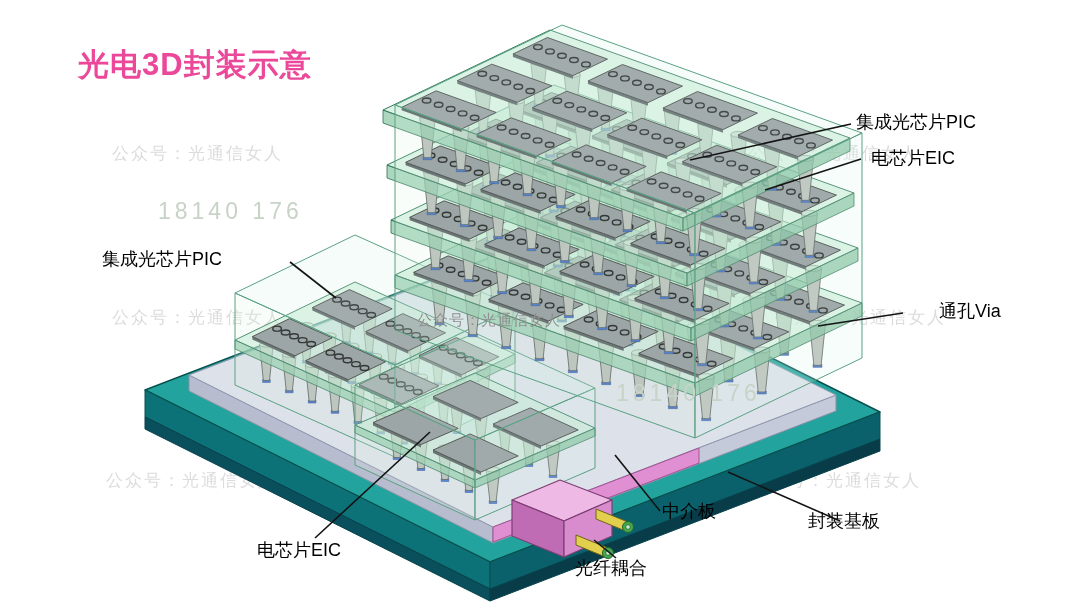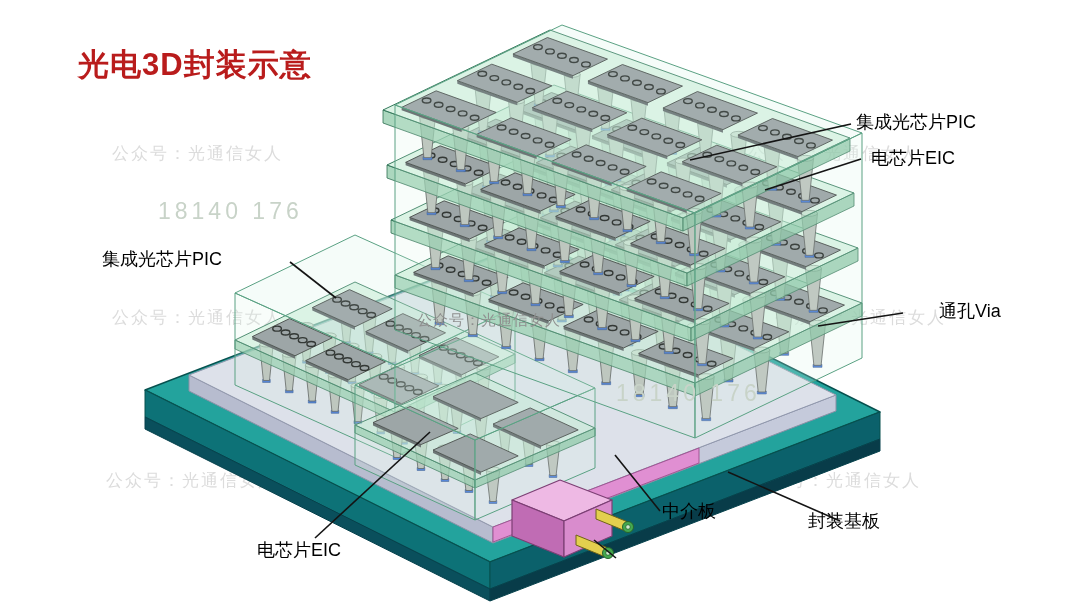--- a/index.html
+++ b/index.html
@@ -1,20 +1,20 @@
 <!DOCTYPE html>
 <html><head>
 <meta charset="utf-8">
 <style>
   *{margin:0;padding:0;box-sizing:border-box}
   html,body{width:1080px;height:608px}
   body{background:#fff;font-family:"Liberation Sans","DejaVu Sans",sans-serif;position:relative;overflow:hidden}
   .canvas{position:absolute;left:0;top:0;width:1080px;height:608px;background:#ffffff}
   #scene{position:absolute;left:0;top:0;z-index:1}
-  .title{position:absolute;left:78px;top:44px;font-size:31px;font-weight:bold;color:#b91c1c;letter-spacing:1px;z-index:3;white-space:nowrap}
+  .title{position:absolute;left:78px;top:44px;font-size:31px;font-weight:bold;color:#ec4899;letter-spacing:1px;z-index:3;white-space:nowrap}
   .lbl{position:absolute;font-size:18px;color:#000;z-index:3;white-space:nowrap}
   .wm{position:absolute;color:#dcdcdc;font-size:17px;letter-spacing:2px;z-index:0;white-space:nowrap}
   .wm-dark{position:absolute;color:#8f8f8f;font-size:15px;letter-spacing:1px;z-index:2;white-space:nowrap}
   .wm-num{position:absolute;color:#c8d3c8;font-size:23px;letter-spacing:4px;z-index:2;white-space:nowrap}
 </style>
 </head>
 <body>
 
 <div class="canvas">
 
@@ -903,15 +903,16 @@
   <div class="wm-num" style="left:616px;top:380px">18140 176</div>
 
   <div class="title">光电3D封装示意</div>
 
   <div class="lbl" style="left:856px;top:110px">集成光芯片PIC</div>
   <div class="lbl" style="left:871px;top:146px">电芯片EIC</div>
   <div class="lbl" style="left:939px;top:299px">通孔Via</div>
   <div class="lbl" style="left:102px;top:247px">集成光芯片PIC</div>
   <div class="lbl" style="left:257px;top:538px">电芯片EIC</div>
   <div class="lbl" style="left:662px;top:499px">中介板</div>
+  <div class="lbl" style="left:575px;top:556px">光纤耦合</div>
   <div class="lbl" style="left:808px;top:509px">封装基板</div>
 
 </div>
 
 </body></html>

